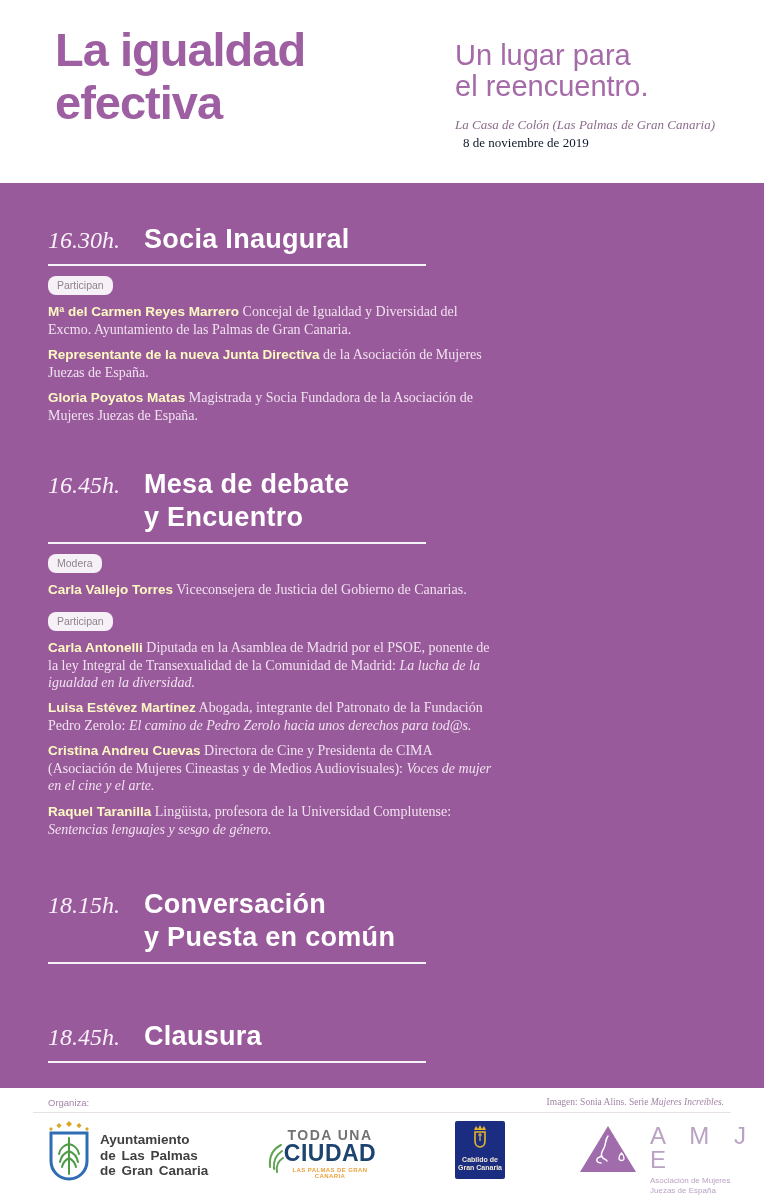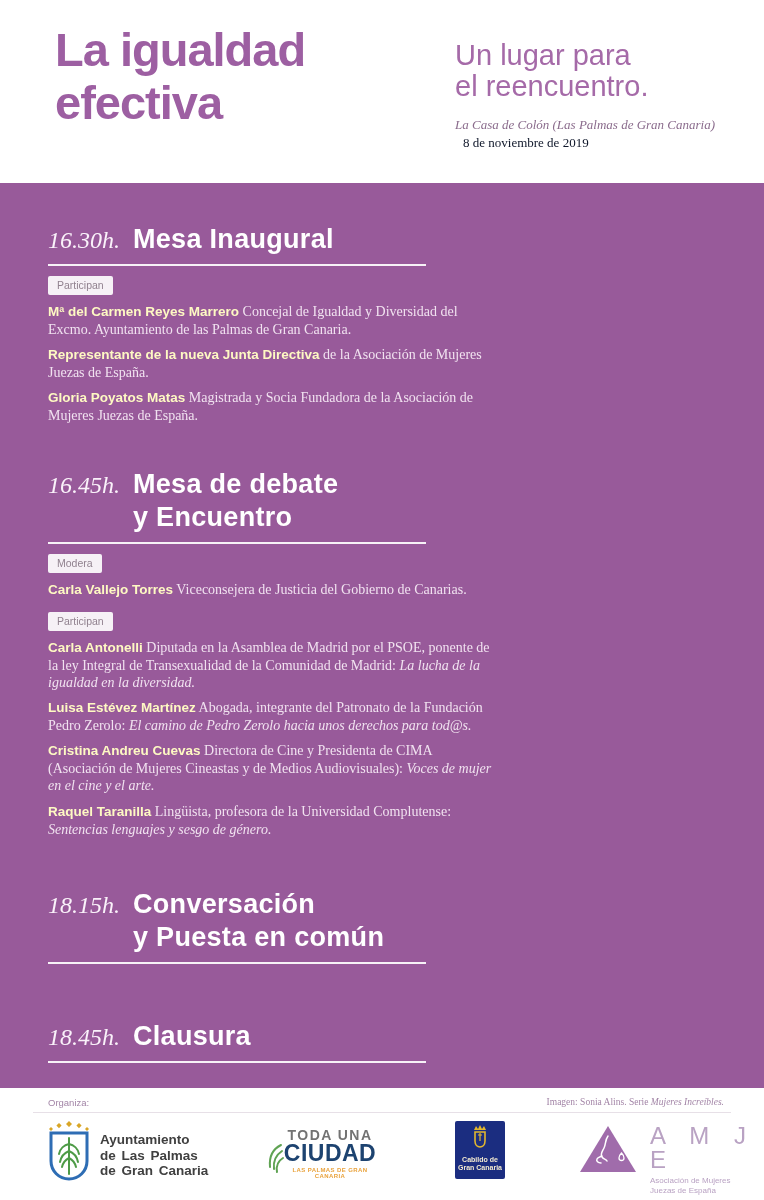--- a/index.html
+++ b/index.html
@@ -14,25 +14,25 @@
   .subtitle{margin:0;font-size:29px;line-height:1.08;font-weight:400;color:#a56aa8;}
   .venue{margin:14px 0 0;font-family:"Liberation Serif",serif;font-style:italic;
          font-size:13px;color:#8a6b8c;}
   .date{margin:2px 8px 0;font-family:"Liberation Serif",serif;font-size:13px;color:#0f172a;}
 
   
   .body{height:905px;background:#985a9a;box-sizing:border-box;padding:40px 0 0 48px;overflow:hidden;}
   .section-head{display:flex;align-items:baseline;width:378px;padding-bottom:8px;
                 border-bottom:2px solid rgba(255,255,255,.92);}
   .stime{flex:none;font-family:"Liberation Serif",serif;font-style:italic;font-size:24px;
-         color:#faf2fa;margin-right:13px;}
+         color:#faf2fa;margin-right:24px;}
   .stitle{font-weight:bold;font-size:27px;line-height:1.22;color:#ffffff;
           white-space:pre-line;letter-spacing:.3px;}
   .badge{display:inline-block;background:#f6f1f6;color:#91828f;font-size:10.5px;
-         padding:3px 9px 4px;border-radius:2px;margin:10px 0 0;}
+         padding:3px 9px 4px;border-radius:8px;margin:10px 0 0;}
   .badge.gap{margin-top:13px;}
   .person{width:452px;margin:8px 0 0;font-family:"Liberation Serif",serif;font-size:14px;
           line-height:1.24;color:#f1e2f0;}
   .pname{font-family:"Liberation Sans",sans-serif;font-weight:bold;font-size:13.5px;color:#fef9c3;}
   .ptalk{font-style:italic;}
   .sec2{margin-top:44px;}
   .sec3{margin-top:50px;}
   .sec4{margin-top:56px;}
 
   
@@ -74,21 +74,21 @@
       <p class="venue">La Casa de Colón (Las Palmas de Gran Canaria)</p>
       <p class="date">8 de noviembre de 2019</p>
     </div>
   </div>
 
   <div class="body">
 
     <div class="section">
       <div class="section-head">
         <span class="stime">16.30h.</span>
-        <span class="stitle">Mesa Inaugural</span>
+        <span class="stitle">Socia Inaugural</span>
       </div>
       <div class="group">
         <span class="badge">Participan</span>
         <p class="person">
           <span class="pname">Mª del Carmen Reyes Marrero</span>
           <span class="prole">Concejal de Igualdad y Diversidad del Excmo. Ayuntamiento de las Palmas de Gran Canaria.</span>
           <span class="ptalk"></span>
         </p>
         <p class="person">
           <span class="pname">Representante de la nueva Junta Directiva</span>

